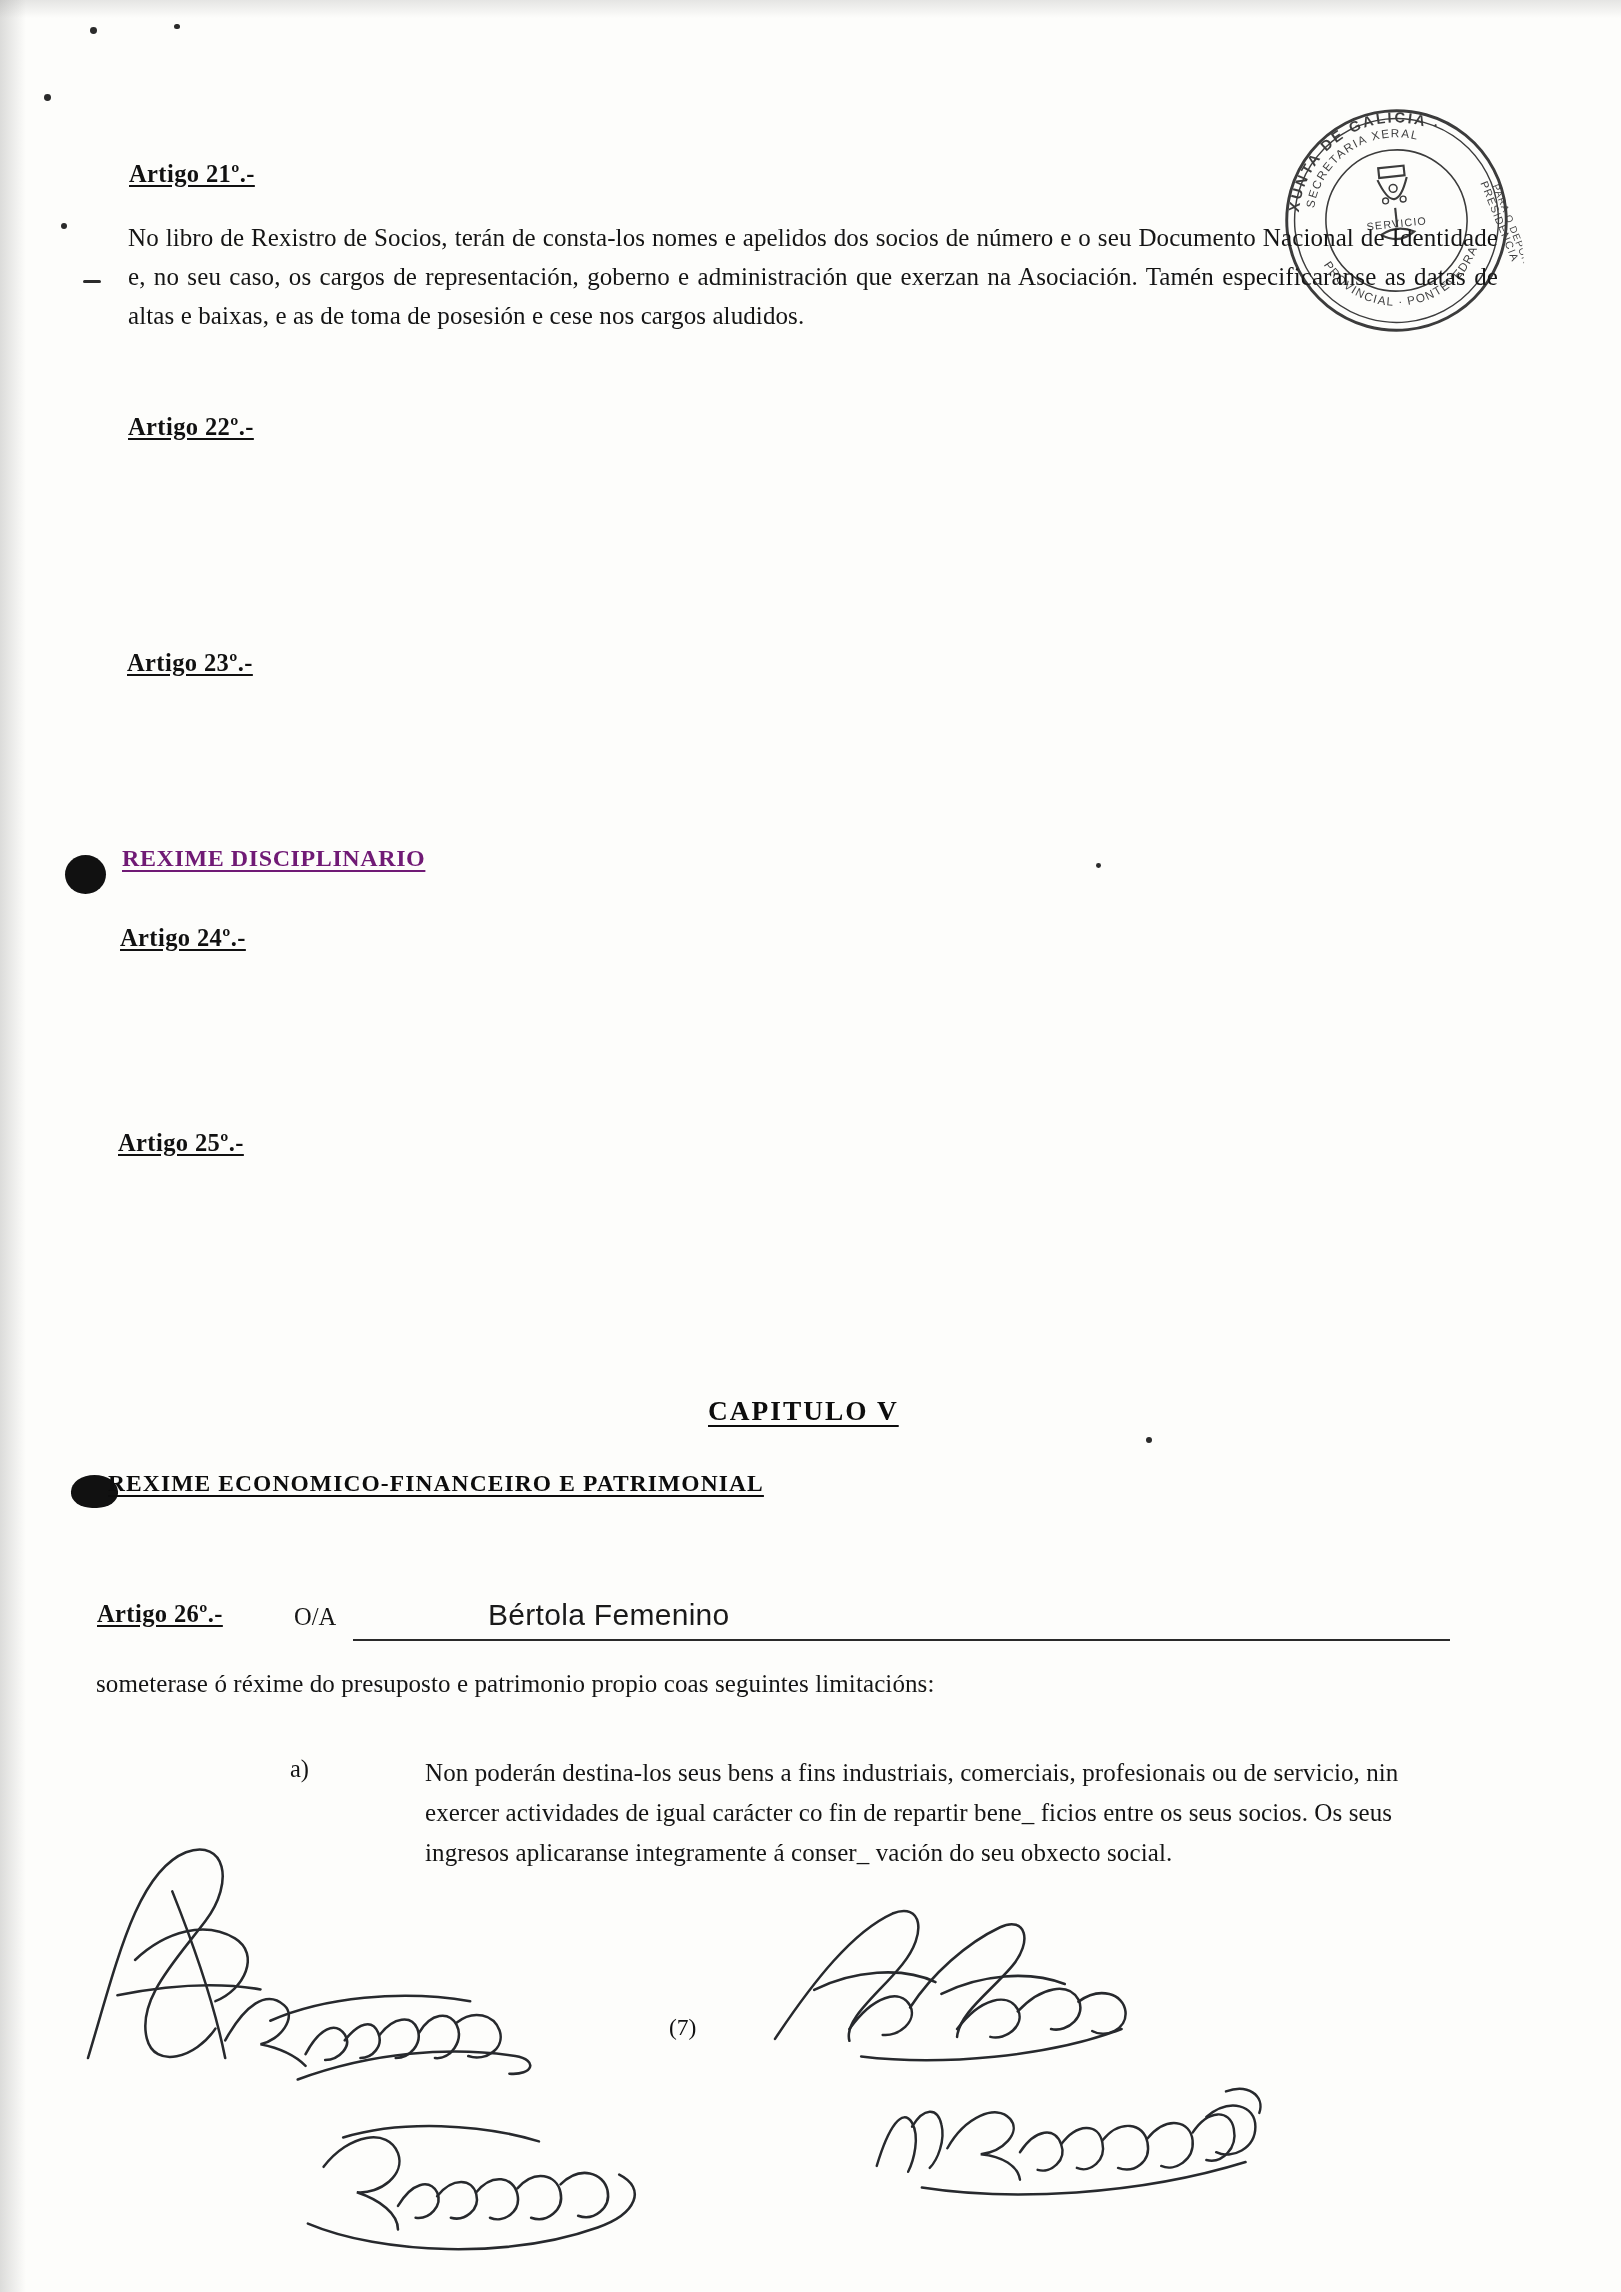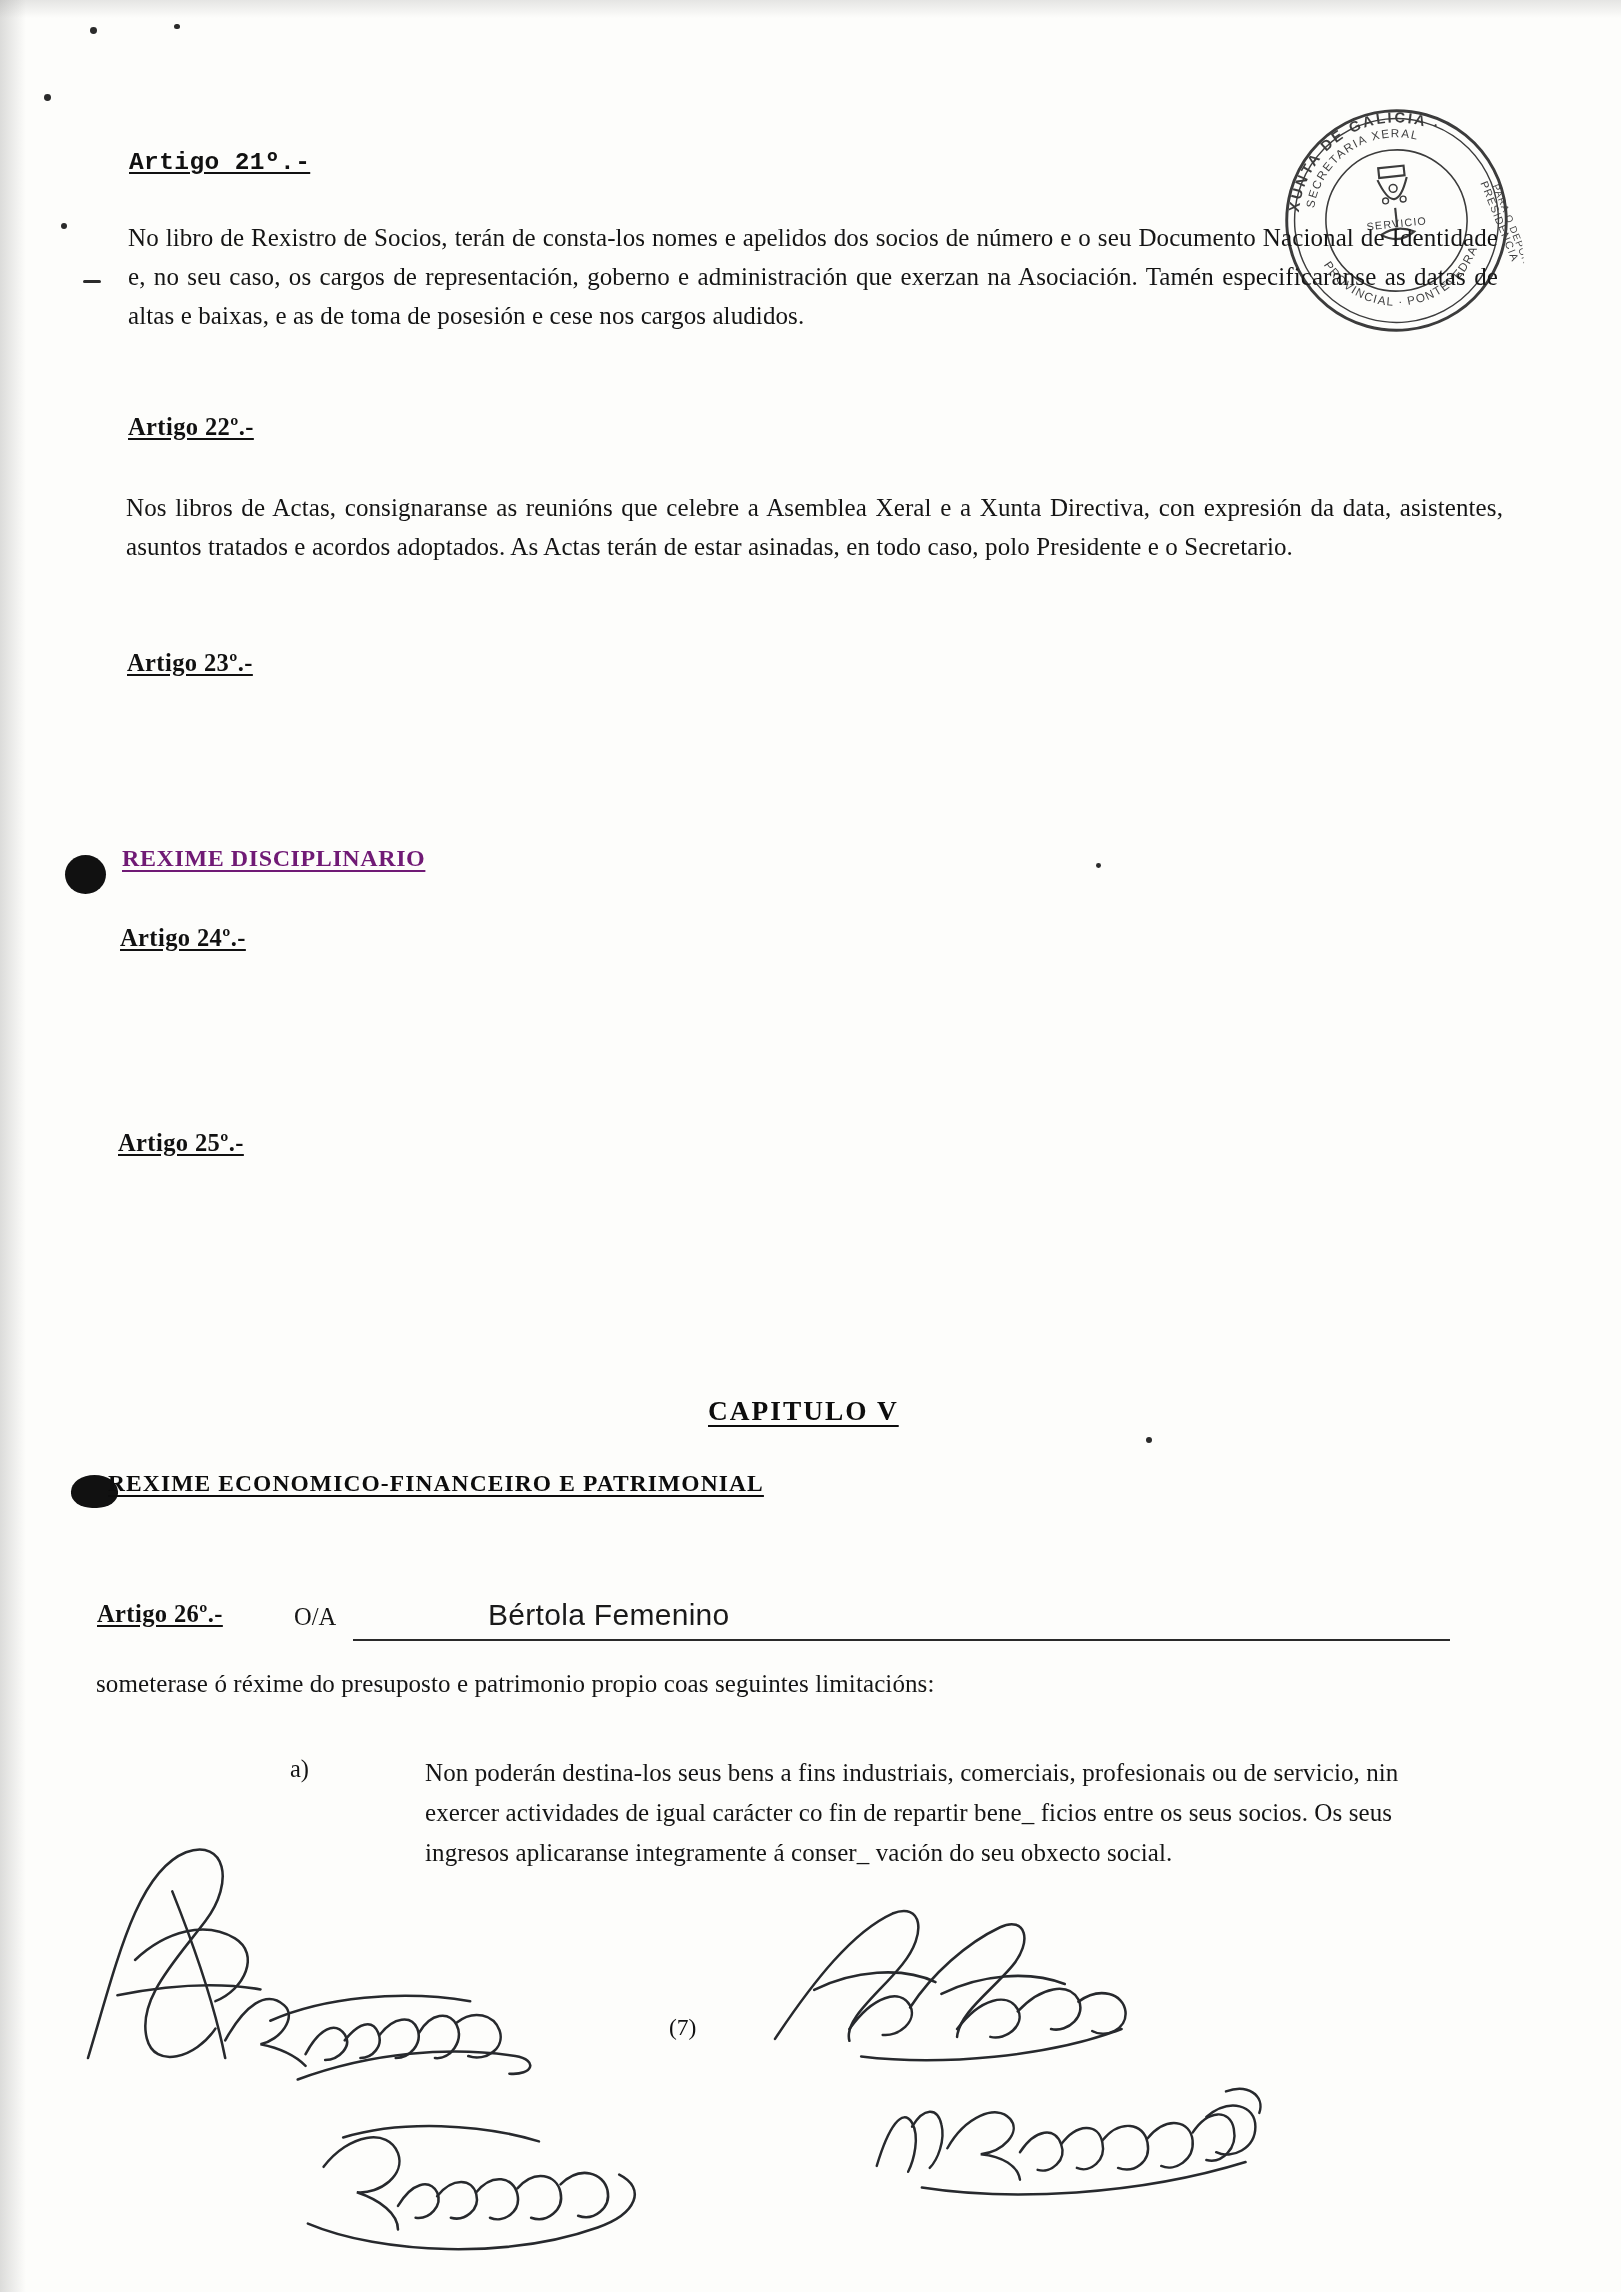--- a/index.html
+++ b/index.html
@@ -164,25 +164,24 @@
   <div class="speck" style="left:90px;top:27.4px;width:6.9px;height:6.9px;"></div>
   <div class="speck" style="left:174px;top:23.5px;width:5.9px;height:5.9px;"></div>
   <div class="speck" style="left:44px;top:94px;width:6.9px;height:6.9px;"></div>
   <div class="speck" style="left:61px;top:223px;width:5.9px;height:5.9px;"></div>
   <div class="speck" style="left:83px;top:280px;width:17.6px;height:2.9px;border-radius:2px;"></div>
   <div class="speck" style="left:1096px;top:863px;width:4.9px;height:4.9px;"></div>
   <div class="speck" style="left:1146px;top:1437px;width:5.9px;height:5.9px;"></div>
 
   <div class="doc-body">
 
-    <div class="heading-article" style="left:129px; top:149px;font-family:Liberation Mono, monospace;">Artigo 21º.-</div>
+    <div class="heading-article" style="left:129px; top:160px;">Artigo 21º.-</div>
     <div class="para" style="left:128px; top:218px; width:1370px;">No libro de Rexistro de Socios, terán de consta-los nomes e apelidos dos socios de número e o seu Documento Nacional de Identidade e, no seu caso, os cargos de representación, goberno e administración que exerzan na Asociación. Tamén especificaranse as datas de altas e baixas, e as de toma de posesión e cese nos cargos aludidos.</div>
 
     <div class="heading-article" style="left:128px; top:413px;">Artigo 22º.-</div>
-    <div class="para" style="left:126px; top:488px; width:1377px;">Nos libros de Actas, consignaranse as reunións que celebre a Asemblea Xeral e a Xunta Directiva, con expresión da data, asistentes, asuntos tratados e acordos adoptados. As Actas terán de estar asinadas, en todo caso, polo Presidente e o Secretario.</div>
 
     <div class="heading-article" style="left:127px; top:649px;">Artigo  23º.-</div>
 
     <div class="blot" style="left:65px; top:855px; width:41px; height:39px;"></div>
     <div class="section-title" style="left:122px; top:845px;">REXIME DISCIPLINARIO</div>
 
     <div class="heading-article" style="left:120px; top:924px;">Artigo  24º.-</div>
 
     <div class="heading-article" style="left:118px; top:1129px;">Artigo  25º.-</div>
 

